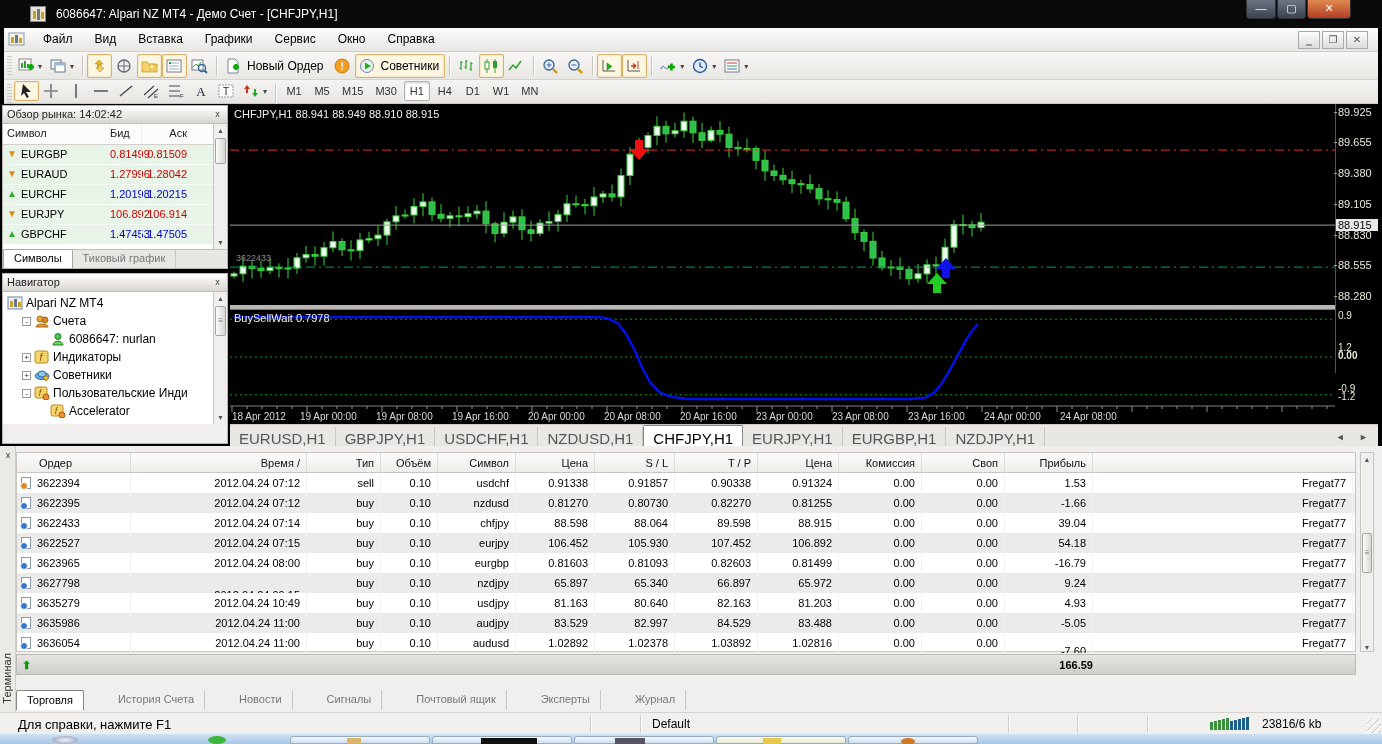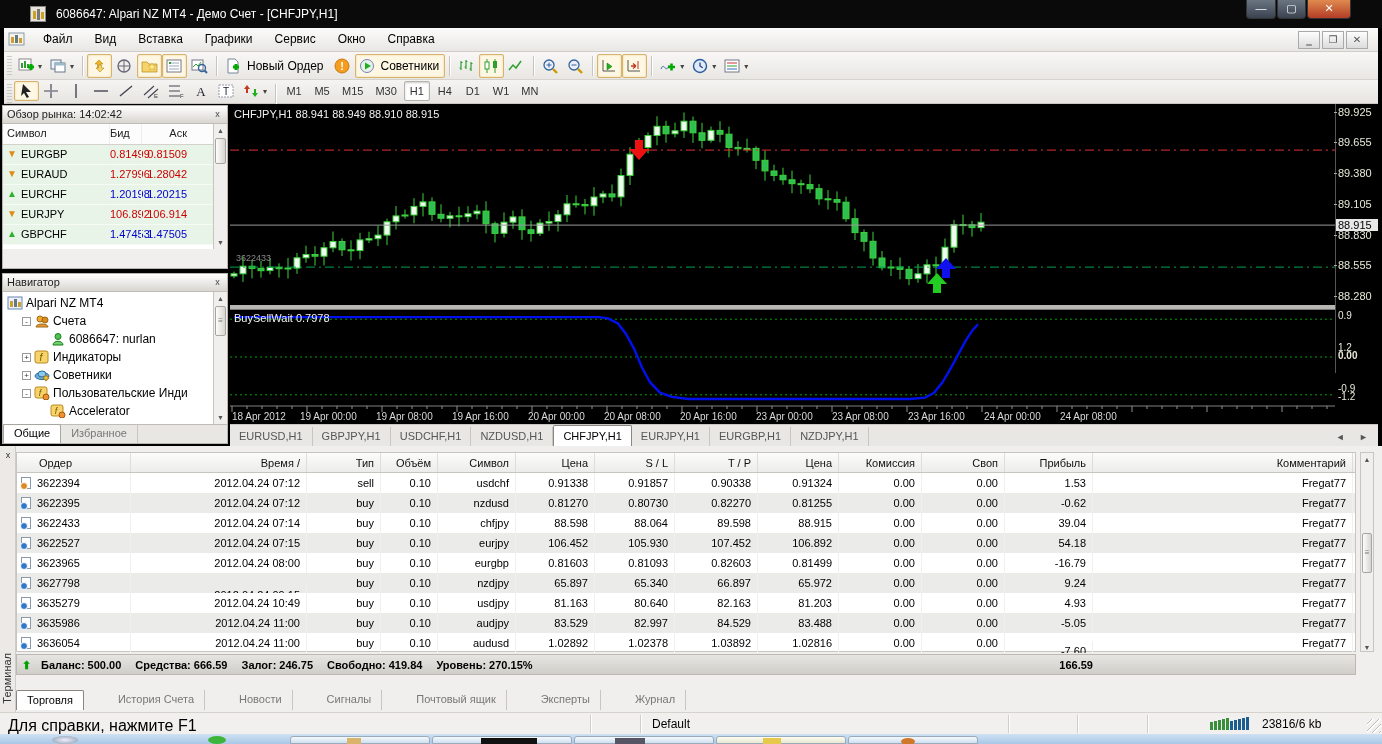--- a/index.html
+++ b/index.html
@@ -86,21 +86,21 @@
   #price-axis { position:absolute; left:1105px; top:0; width:43px; height:269px; background:#000;
                 border-left:1px solid #555; color:#e8e8d8; font-size:11px; }
   .ptick { position:absolute; left:2px; } .ptick b{font-weight:normal;}
   .ptick::before{ content:""; position:absolute; left:-4px; top:6px; width:3px; height:1px; background:#aaa;}
   #cur-price { position:absolute; left:0px; top:114px; width:42px; background:#e8e8e8; color:#000; padding:0 0 0 2px; }
   .itick { position:absolute; left:2px; font-size:10px; }
 
   
   #chart-tabs { position:absolute; left:230px; top:424px; width:1148px; height:22px; background:#e9e7e3;
                 border-top:1px solid #cac7c2; display:flex; align-items:flex-end; }
-  .ctab { padding:3px 9px; font-size:11px; color:#555; border-right:1px solid #c9c6c1; height:19px; }
+  .ctab { padding:3px 9px; font-size:15px; color:#555; border-right:1px solid #c9c6c1; height:19px; }
   .ctab.active { background:#fff; color:#000; border:1px solid #8a8782; border-bottom:none; border-radius:2px 2px 0 0;
                  height:21px; padding-top:4px; }
   .ctab-nav { position:absolute; right:4px; bottom:4px; color:#555; font-size:9px; letter-spacing:6px;}
 
   
   #terminal { position:absolute; left:0; top:446px; width:1382px; height:266px; background:#f0efed; }
   #term-side { position:absolute; left:0; top:0; width:16px; height:266px; background:#eceae6; border-right:1px solid #d0cdc8;}
   #term-close { position:absolute; left:2px; top:4px; width:12px; height:12px; font-size:9px; line-height:11px;
                 text-align:center; color:#333; }
   #term-side-label { position:absolute; left:1px; bottom:8px; writing-mode:vertical-rl; transform:rotate(180deg);
@@ -124,21 +124,21 @@
   #balance-text { position:absolute; left:24px; top:4px; }
   #balance-profit { position:absolute; left:988px; top:4px; width:88px; text-align:right; }
   #bal-ico { position:absolute; left:5px; top:4px; color:#00a000; font-size:11px; font-weight:bold;}
   #term-tabs { position:absolute; left:16px; top:244px; height:20px; display:flex;gap:24px; }
   .ttab { padding:3px 10px; font-size:11px; color:#777; border-right:1px solid #c9c6c1; }
   .ttab.active { background:#fff; color:#000; border:1px solid #8a8782; border-bottom:none; border-radius:2px 2px 0 0; font-weight:normal;}
 
   
   #statusbar { position:absolute; left:0; top:712px; width:1382px; height:22px; background:#f1f0ee;
                border-top:1px solid #d6d3ce; }
-  #status-help { position:absolute; left:8px; top:4px; font-size:16px; }
+  #status-help { position:absolute; left:18px; top:4px; font-size:13px; }
   #status-profile { position:absolute; left:652px; top:4px; font-size:12px; }
   .st-sep { position:absolute; top:2px; width:1px; height:18px; background:#d0cdc8; box-shadow:1px 0 0 #fff; }
   #traffic-text { position:absolute; left:1262px; top:4px; font-size:12px; }
   #traffic-icon { position:absolute; left:1210px; top:4px; }
   #grip { position:absolute; right:1px; bottom:1px; width:14px; height:14px;
           background:repeating-linear-gradient(135deg,transparent 0 3px,#bbb 3px 4px,#fff 4px 5px); }
 
   
   #taskbar { position:absolute; left:0; top:734px; width:1382px; height:10px; background:linear-gradient(#cfe1f3,#a9c7e6); }
   .tk { position:absolute; top:2px; border-radius:3px 3px 0 0; }
@@ -448,20 +448,24 @@
           </div>
           <div class="mw-c1 val-blue">1.47453</div>
           <div class="mw-c2 val-blue">1.47505</div>
         </div>
       </div>
     <div class="scroll-v">
       <div class="sa">▲</div>
       <div class="thumb" style="top:14px;height:26px"></div>
       <div class="sa" style="position:absolute;bottom:0;width:100%">▼</div>
     </div>
+    <div class="panel-tabs" id="mw-tabs">
+        <div class="ptab active">Символы</div>
+        <div class="ptab">Тиковый график</div>
+      </div>
   </div>
 
   <div class="panel" id="navigator">
     <div class="panel-header">
       <span>Навигатор</span>
       <span class="panel-close">x</span>
     </div>
     <div id="nav-tree">
         <div class="tree-row" style="padding-left: 4px;">
           <span class="tree-ico"><svg width="16" height="14">
@@ -523,24 +527,20 @@
               <circle cx="12" cy="11" r="3" fill="#f09030" stroke="#a05a10"></circle>
             </svg></span>
           <span class="tree-lbl">Accelerator</span>
         </div>
       </div>
     <div class="scroll-v">
       <div class="sa">▲</div>
       <div class="thumb" style="top:14px;height:30px;text-align:center;font-size:8px;color:#777;line-height:28px">≡</div>
       <div class="sa" style="position:absolute;bottom:0;width:100%">▼</div>
     </div>
-    <div class="panel-tabs" id="nav-tabs">
-        <div class="ptab active">Общие</div>
-        <div class="ptab">Избранное</div>
-      </div>
   </div>
 
   <div id="chart">
     <svg id="chart-svg" width="1105" height="320">
         <line x1="4" y1="167.6" x2="4" y2="174.3" stroke="#3bd23b"></line>
         <rect x="1" y="169.8" width="6" height="2.2" fill="#eefbee" stroke="#3bd23b"></rect>
         <line x1="13" y1="152.4" x2="13" y2="177.9" stroke="#3bd23b"></line>
         <rect x="10" y="162.2" width="6" height="7.6" fill="#eefbee" stroke="#3bd23b"></rect>
         <line x1="22" y1="155.9" x2="22" y2="174.4" stroke="#3bd23b"></line>
         <rect x="19" y="162.2" width="6" height="2.2" fill="#2fbf4f" stroke="#3bd23b"></rect>
@@ -851,21 +851,20 @@
           <div style="width: 74px;">Тип</div>
           <div style="width: 57px;">Объём</div>
           <div style="width: 78px;">Символ</div>
           <div style="width: 79px;">Цена</div>
           <div style="width: 80px;">S / L</div>
           <div style="width: 83px;">T / P</div>
           <div style="width: 81px;">Цена</div>
           <div style="width: 83px;">Комиссия</div>
           <div style="width: 83px;">Своп</div>
           <div style="width: 88px;">Прибыль</div>
-          <div style="width: 260px;">Комментарий</div>
         </div>
         <div class="o-row">
           <div style="width: 114px;"><span class="ord-ico sell"></span><span>3622394</span></div>
           <div style="width: 176px;">2012.04.24 07:12</div>
           <div style="width: 74px;">sell</div>
           <div style="width: 57px;">0.10</div>
           <div style="width: 78px;">usdchf</div>
           <div style="width: 79px;">0.91338</div>
           <div style="width: 80px;">0.91857</div>
           <div style="width: 83px;">0.90338</div>
@@ -880,21 +879,21 @@
           <div style="width: 176px;">2012.04.24 07:12</div>
           <div style="width: 74px;">buy</div>
           <div style="width: 57px;">0.10</div>
           <div style="width: 78px;">nzdusd</div>
           <div style="width: 79px;">0.81270</div>
           <div style="width: 80px;">0.80730</div>
           <div style="width: 83px;">0.82270</div>
           <div style="width: 81px;">0.81255</div>
           <div style="width: 83px;">0.00</div>
           <div style="width: 83px;">0.00</div>
-          <div style="width: 88px;">-0.62</div>
+          <div style="width: 88px;">-1.66</div>
           <div style="width: 260px;">Fregat77</div>
         </div>
         <div class="o-row">
           <div style="width: 114px;"><span class="ord-ico buy"></span><span>3622433</span></div>
           <div style="width: 176px;">2012.04.24 07:14</div>
           <div style="width: 74px;">buy</div>
           <div style="width: 57px;">0.10</div>
           <div style="width: 78px;">chfjpy</div>
           <div style="width: 79px;">88.598</div>
           <div style="width: 80px;">88.064</div>
@@ -996,21 +995,20 @@
           <div style="width: 260px;">Fregat77</div>
         </div>
       </div>
     <div id="term-scroll">
       <div class="sa" style="height:13px;text-align:center;font-size:7px;color:#555;line-height:13px">▲</div>
       <div class="thumb" style="position:absolute;top:80px;height:40px;left:1px;width:10px;background:linear-gradient(90deg,#fdfdfd,#d8d5d0);border:1px solid #a8a5a0;border-radius:2px;text-align:center;font-size:8px;color:#777;line-height:38px">≡</div>
       <div class="sa" style="position:absolute;bottom:0;width:100%;text-align:center;font-size:7px;color:#555">▼</div>
     </div>
     <div id="balance-row">
       <span id="bal-ico">⬆</span>
-      <span id="balance-text"><span>Баланс: 500.00</span><span>Средства: 666.59</span><span>Залог: 246.75</span><span>Свободно: 419.84</span><span>Уровень: 270.15%</span></span>
       <span id="balance-profit">166.59</span>
     </div>
     <div id="term-tabs">
         <div class="ttab active">Торговля</div>
         <div class="ttab">История Счета</div>
         <div class="ttab">Новости</div>
         <div class="ttab">Сигналы</div>
         <div class="ttab">Почтовый ящик</div>
         <div class="ttab">Эксперты</div>
         <div class="ttab">Журнал</div>

